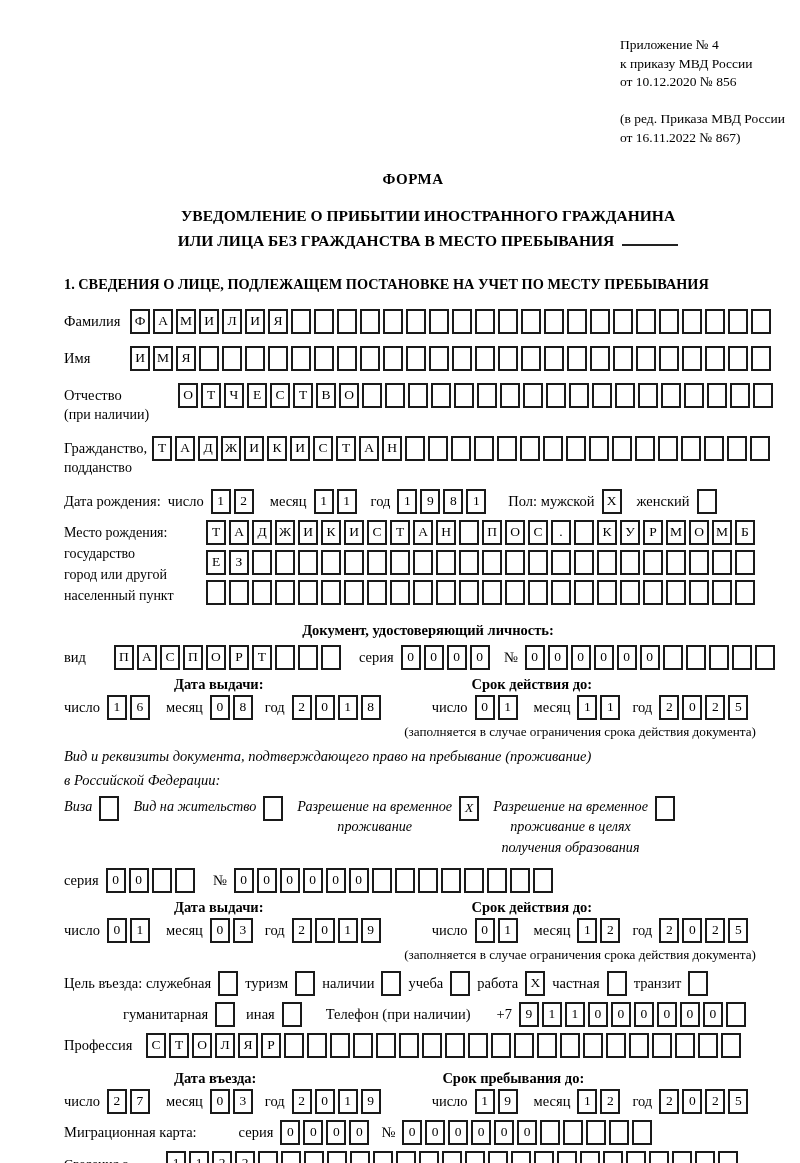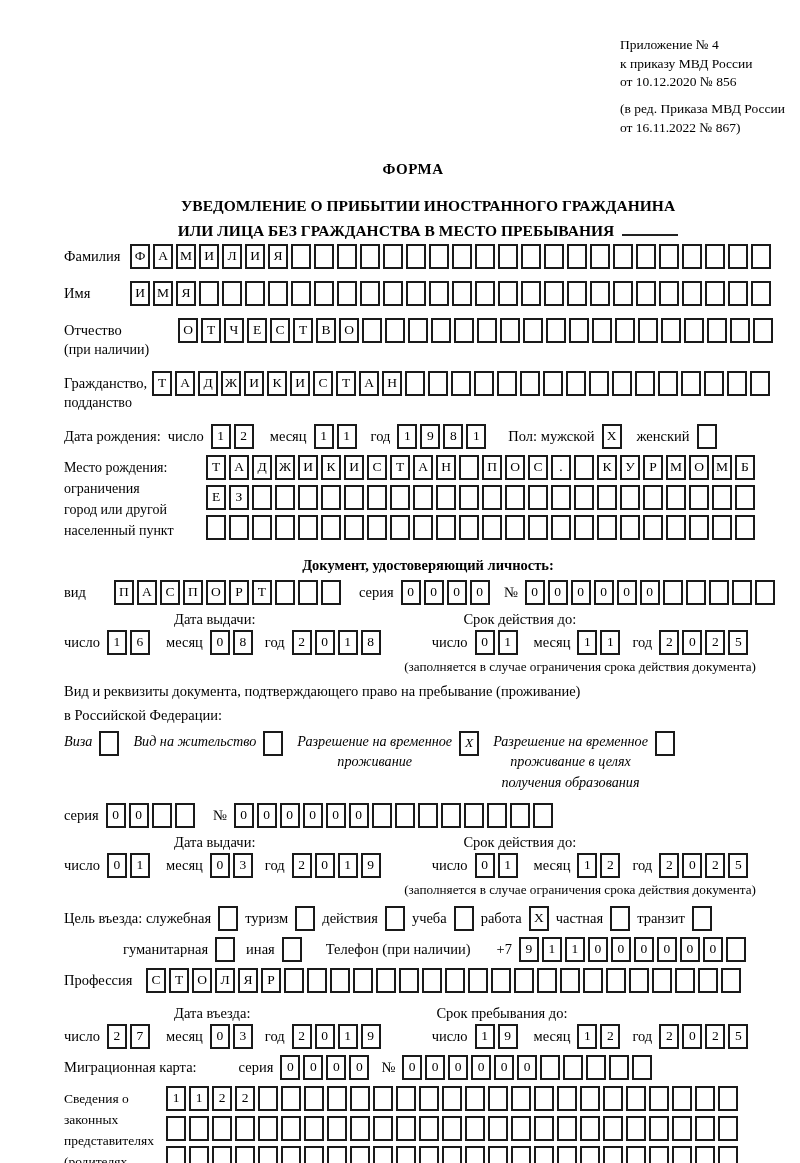--- a/index.html
+++ b/index.html
@@ -1,40 +1,40 @@
 <!DOCTYPE html>
 <html><head>
 <meta charset="utf-8">
 <style>
   html,body{margin:0;padding:0;background:#fff;color:#000;}
   body{width:800px;height:1163px;overflow:hidden;font-family:"Liberation Serif","DejaVu Serif",serif;}
   .page{padding:36px 8px 0 64px;}
   .hdr{margin-left:556px;font-size:13.5px;line-height:1.38;white-space:nowrap;font-family:Liberation Serif, serif;}
-  .hdr-sub{margin-top:8px;}
+  .hdr-sub{margin-top:18px;}
   .forma{text-align:center;padding-right:30px;font-weight:bold;font-size:15px;margin-top:24px;letter-spacing:.5px;}
   .title{text-align:center;font-weight:bold;font-size:15.5px;line-height:1.6;margin-top:16px;}
   .blank{display:inline-block;width:56px;border-bottom:2px solid #222;margin-left:8px;height:14px;}
   .sect{font-weight:bold;font-size:14.3px;margin-top:22px;margin-bottom:16px;}
   
   .row{display:flex;align-items:flex-start;margin-bottom:12px;}
   .rowlabel{font-size:14.5px;line-height:19px;padding-top:3px;flex:none;}
   .sublabel{font-size:14px;}
   .cells{display:flex;flex:none;}
   .cell{box-sizing:border-box;width:20px;height:25px;border:2px solid #1a1a1a;margin-right:3px;
         display:flex;align-items:center;justify-content:center;font-size:13.5px;background:#fff;flex:none;}
   .chk{margin-right:0;}
   .kind-inline{align-items:center;margin-bottom:6px;flex-wrap:nowrap;}
   .kind-inline>*{margin-right:7px;}
   .ilbl{font-size:14.5px;white-space:nowrap;flex:none;}
   .sp{display:inline-block;height:1px;flex:none;}
   .kind-center{display:block;text-align:center;font-weight:bold;font-size:14.5px;margin:2px 0 6px;}
-  .kind-plain{display:block;font-size:14.5px;margin-bottom:7px;}
+  .kind-plain{display:block;font-size:14.5px;margin-bottom:7px;font-style:italic;}
   .kind-note{display:block;font-size:13.2px;margin:-2px 0 8px;}
   .kind-twohead{font-size:14.5px;margin-bottom:2px;}
-  .kind-twohead span{flex:none;}
+  .kind-twohead span{flex:none;font-weight:bold;}
   .kind-permits{align-items:flex-start;margin:2px 0 10px;font-style:italic;}
   .permit-item{display:flex;align-items:flex-start;margin-right:14px;flex:none;}
   .permit-label{font-size:14.2px;text-align:center;line-height:1.45;margin-right:7px;}
   .glabels{font-size:14px;line-height:21px;flex:none;padding-top:2px;}
   .grows .cells{margin-bottom:5px;}
   
   .row[data-name="row-surname"] .rowlabel,.row[data-name="row-given-name"] .rowlabel{width:66px;}
   .row[data-name="row-patronymic"] .rowlabel{width:114px;}
   .row[data-name="row-citizenship"] .rowlabel{width:88px;}
   .row[data-name="row-profession"] .rowlabel{width:82px;}
@@ -53,20 +53,21 @@
     <div class="hdr-sub" data-name="appendix-edit-note">
       <div data-name="appendix-line">(в ред. Приказа МВД России</div>
       <div data-name="appendix-line">от 16.11.2022 № 867)</div>
     </div>
   </div>
   <div class="forma" data-name="form-label">ФОРМА</div>
   <div class="title" data-name="form-title">
     <div data-name="form-title-line1">УВЕДОМЛЕНИЕ О ПРИБЫТИИ ИНОСТРАННОГО ГРАЖДАНИНА</div>
     <div data-name="form-title-line2-wrap"><span data-name="form-title-line2">ИЛИ ЛИЦА БЕЗ ГРАЖДАНСТВА В МЕСТО ПРЕБЫВАНИЯ</span><span class="blank" data-name="title-blank-line"></span></div>
   </div>
+  <div class="sect" data-name="section1-title">1. СВЕДЕНИЯ О ЛИЦЕ, ПОДЛЕЖАЩЕМ ПОСТАНОВКЕ НА УЧЕТ ПО МЕСТУ ПРЕБЫВАНИЯ</div>
   <div id="form-rows" data-name="section1-fields">
       <div class="row kind-boxrow" data-name="row-surname">
         <div class="rowlabel" data-name="label-surname">
           <div data-name="surname-label-text">Фамилия</div>
         </div>
         <div class="cells" data-name="surname-cells">
           <span class="cell" data-name="box-cell">Ф</span>
           <span class="cell" data-name="box-cell">А</span>
           <span class="cell" data-name="box-cell">М</span>
           <span class="cell" data-name="box-cell">И</span>
@@ -220,21 +221,21 @@
           <span class="cell" data-name="box-cell">1</span>
         </div>
         <span class="ilbl" data-name="gender-male-label" style="margin-left: 12px;">Пол: мужской</span>
         <span class="cell chk" data-name="gender-male-checkbox">X</span>
         <span class="ilbl" data-name="gender-female-label" style="margin-left: 8px;">женский</span>
         <span class="cell chk" data-name="gender-female-checkbox"></span>
       </div>
       <div class="row kind-group" data-name="row-birth-place">
         <div class="glabels" data-name="birth-place-labels">
           <div data-name="birth-place-label-line">Место рождения:</div>
-          <div data-name="birth-place-label-line">ограничения</div>
+          <div data-name="birth-place-label-line">государство</div>
           <div data-name="birth-place-label-line">город или другой</div>
           <div data-name="birth-place-label-line">населенный пункт</div>
         </div>
         <div class="grows" data-name="birth-place-rows">
           <div class="cells" data-name="birth-place-cells-row-1">
             <span class="cell" data-name="box-cell">Т</span>
             <span class="cell" data-name="box-cell">А</span>
             <span class="cell" data-name="box-cell">Д</span>
             <span class="cell" data-name="box-cell">Ж</span>
             <span class="cell" data-name="box-cell">И</span>
@@ -489,21 +490,21 @@
           <span class="cell" data-name="box-cell">2</span>
           <span class="cell" data-name="box-cell">5</span>
         </div>
       </div>
       <div class="row kind-note" data-name="row-validity-note-2">(заполняется в случае ограничения срока действия документа)</div>
       <div class="row kind-inline" data-name="row-visit-purpose">
         <span class="ilbl" data-name="purpose-official-label">Цель въезда: служебная</span>
         <span class="cell chk" data-name="purpose-official-checkbox"></span>
         <span class="ilbl" data-name="purpose-tourism-label">туризм</span>
         <span class="cell chk" data-name="purpose-tourism-checkbox"></span>
-        <span class="ilbl" data-name="purpose-business-label">действия</span>
+        <span class="ilbl" data-name="purpose-business-label">наличии</span>
         <span class="cell chk" data-name="purpose-business-checkbox"></span>
         <span class="ilbl" data-name="purpose-study-label">учеба</span>
         <span class="cell chk" data-name="purpose-study-checkbox"></span>
         <span class="ilbl" data-name="purpose-work-label">работа</span>
         <span class="cell chk" data-name="purpose-work-checkbox">X</span>
         <span class="ilbl" data-name="purpose-private-label">частная</span>
         <span class="cell chk" data-name="purpose-private-checkbox"></span>
         <span class="ilbl" data-name="purpose-transit-label">транзит</span>
         <span class="cell chk" data-name="purpose-transit-checkbox"></span>
       </div>

